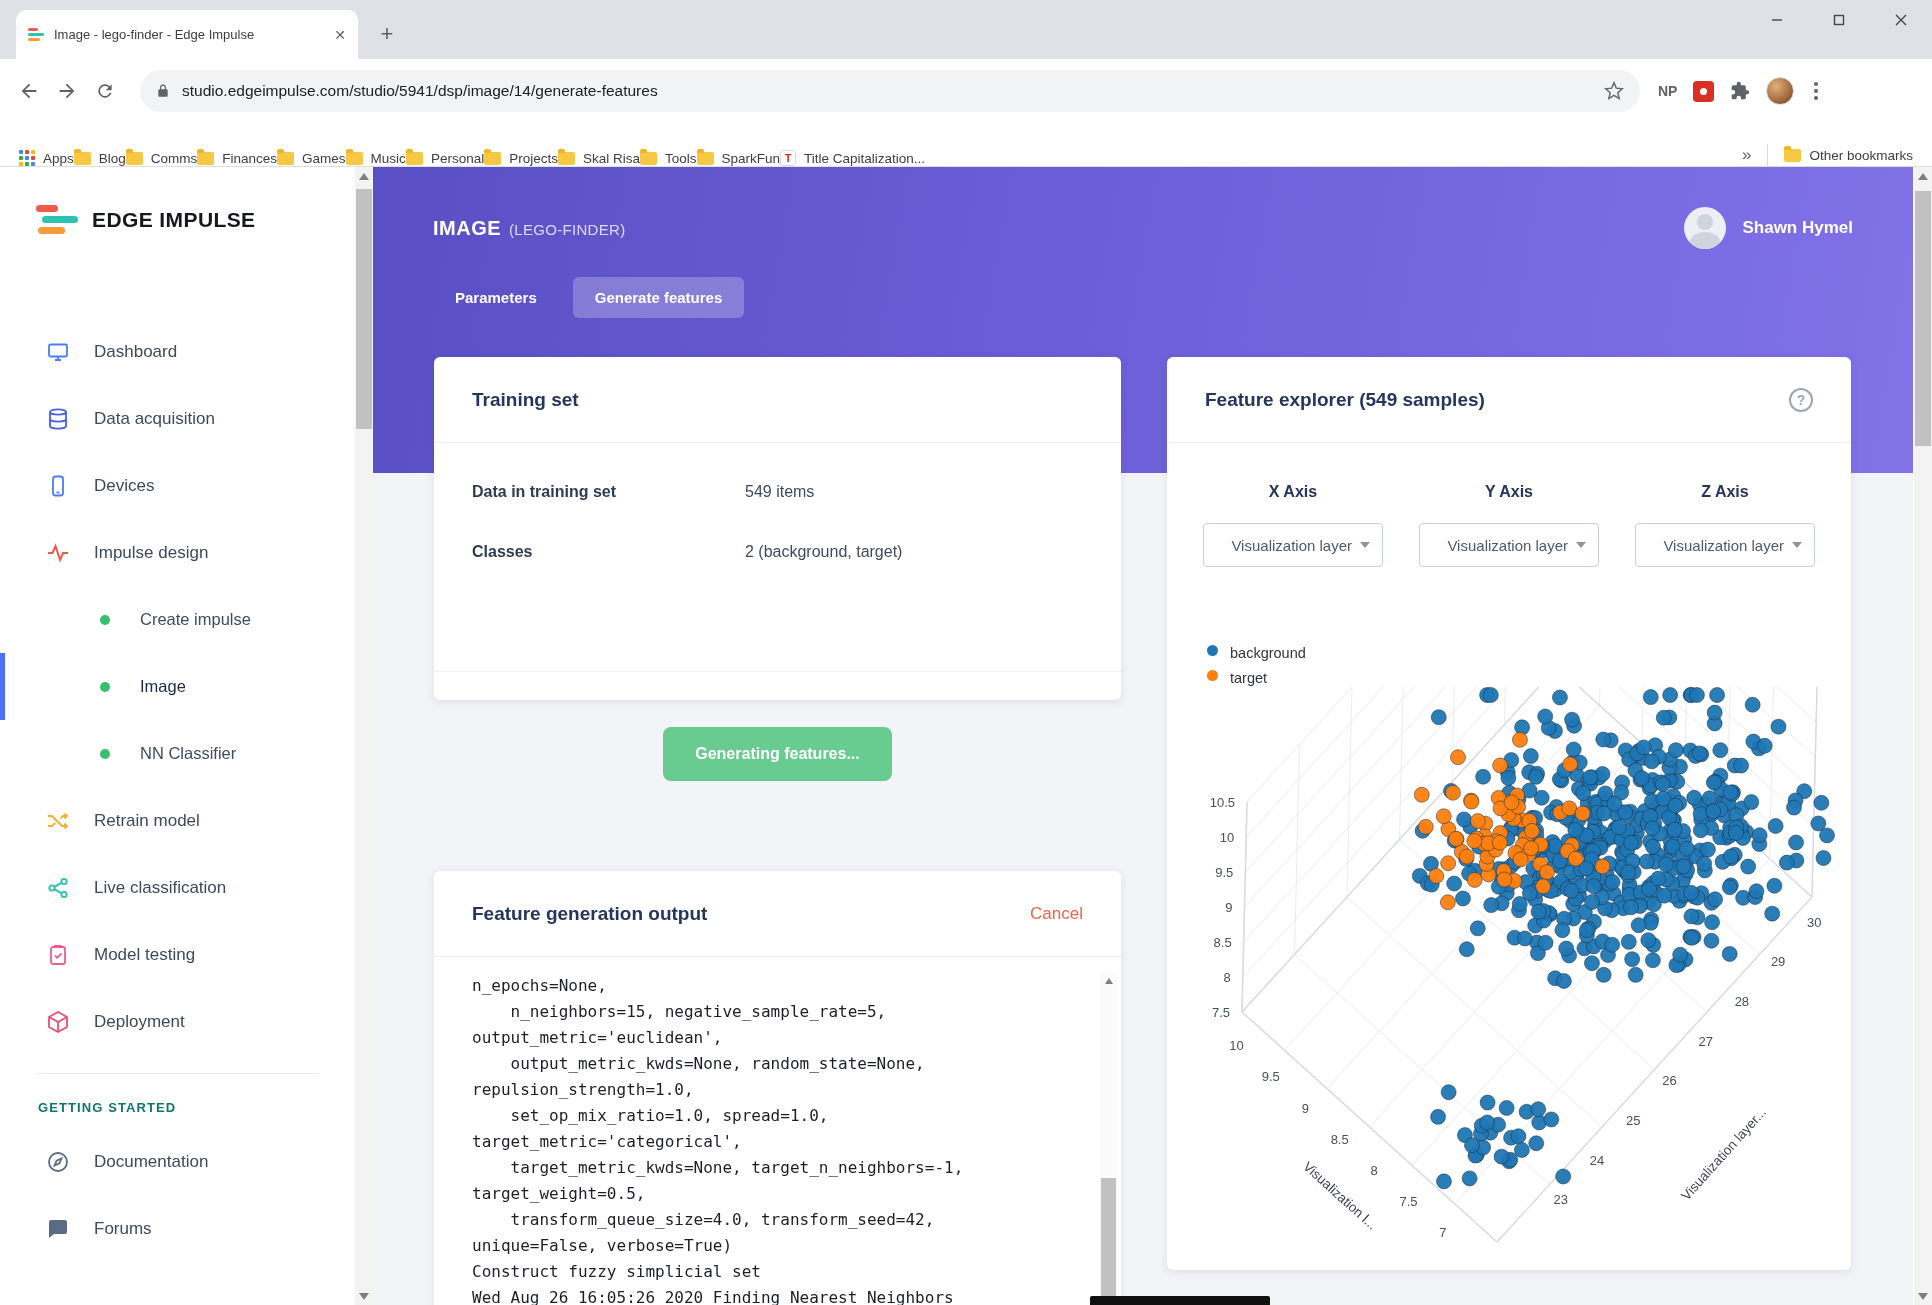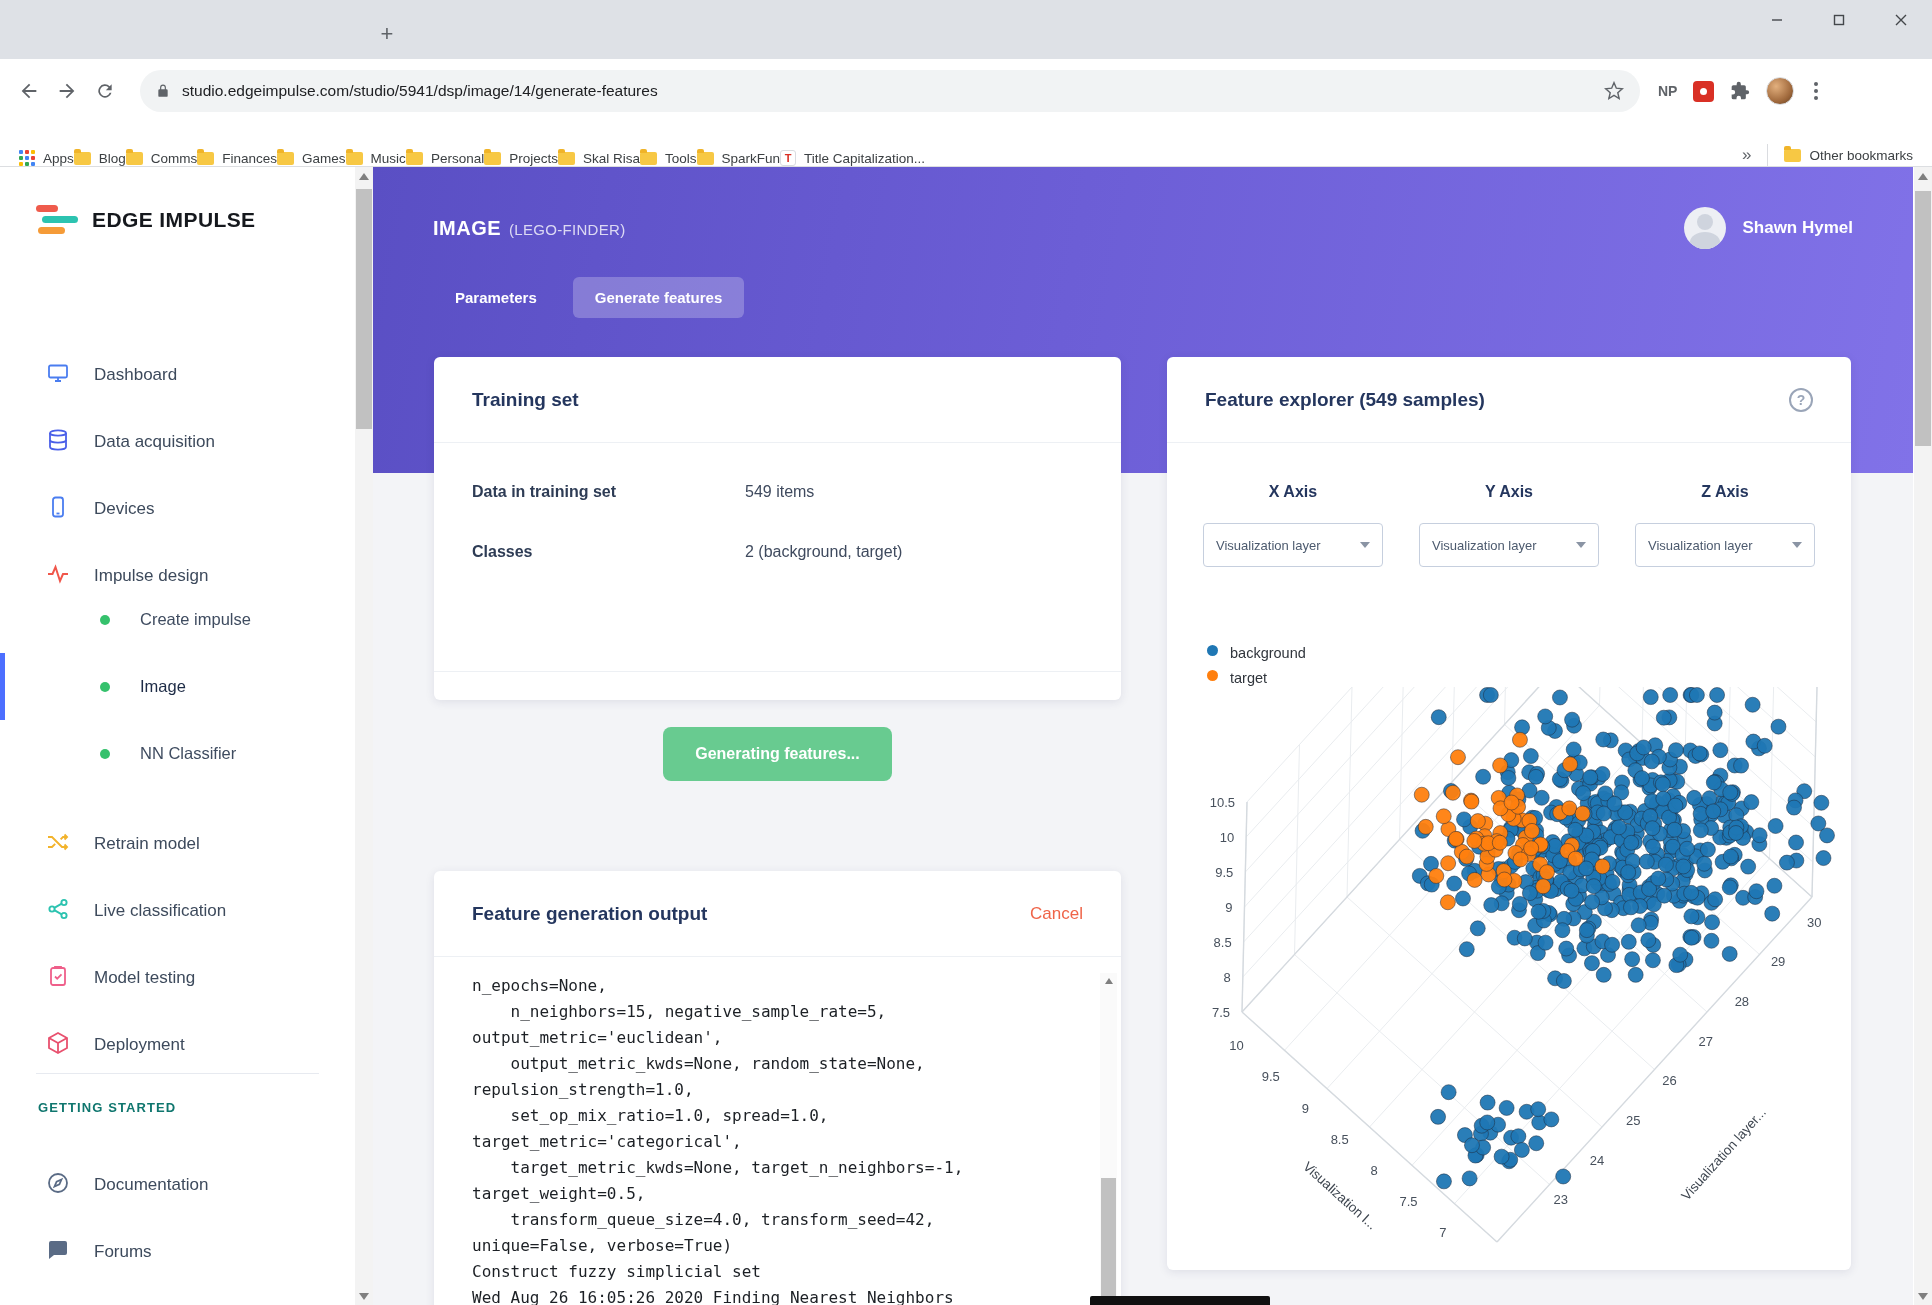--- a/index.html
+++ b/index.html
@@ -40,21 +40,21 @@
   .chev2{font-size:17px;color:#5f6368;cursor:pointer}
 
   
   .app{position:absolute;left:0;top:167px;width:1932px;height:1138px}
   .sidebar{position:absolute;left:0;top:4px;width:355px;height:1138px;background:#fff;overflow:hidden}
   .brand{display:flex;align-items:center;gap:14px;padding:34px 0 0 36px}
   .brand-name{font-size:21px;font-weight:800;color:#15181d;letter-spacing:.4px}
   .logo{display:flex;flex-direction:column;gap:4px;width:42px;flex:none}
   .logo i{display:block;height:7px;border-radius:3.5px}
   .sbnav{margin-top:84px}
-  .sb-item{height:67px;display:flex;align-items:flex-end;padding-left:46px;gap:24px;font-size:17px;color:#3d4a5c;cursor:pointer}
+  .sb-item{height:67px;display:flex;align-items:center;padding-left:46px;gap:24px;font-size:17px;color:#3d4a5c;cursor:pointer}
   .sb-item .ic{width:24px;height:24px;flex:none;display:flex;align-items:center;justify-content:center}
   .sb-sub{height:67px;display:flex;align-items:center;padding-left:100px;gap:30px;font-size:16.5px;color:#3f4c60;cursor:pointer}
   .sb-sub.active{border-left:5px solid #4c6fff;padding-left:95px;color:#1d2b46}
   .dot{width:10px;height:10px;border-radius:50%;background:#35c16c;flex:none}
   .sb-hr{border:none;border-top:1px solid #e7eaf0;margin:18px 36px 0 36px}
   .sb-section{margin-top:26px;padding-left:38px;font-size:13px;font-weight:700;letter-spacing:1.1px;color:#0f766e}
   .sbnav2{margin-top:13px}
 
   
   .vscroll{position:absolute;top:0;width:18px;height:1138px;background:#f3f3f3}
@@ -97,38 +97,47 @@
   .cscroll .arrow{position:absolute;left:0;width:17px;height:16px;display:flex;align-items:center;justify-content:center}
   .cscroll .thumb{left:1px;width:15px}
 
   
   .card-explorer{left:794px;top:190px;width:684px;height:913px}
   .help{width:24px;height:24px;border-radius:50%;border:2px solid #9aa5b8;color:#9aa5b8;font-size:14px;font-weight:700;display:flex;align-items:center;justify-content:center;cursor:pointer}
   .axis-row{position:absolute;left:36px;right:36px;top:126px;display:flex;gap:36px}
   .axis-col{flex:1;text-align:center}
   .axis-label{font-size:16px;font-weight:700;color:#24365e}
   .selectbox{margin-top:22px;height:44px;border:1px solid #c6cfde;border-radius:4px;display:flex;align-items:center;justify-content:space-between;padding:0 12px;cursor:pointer;background:#fff}
-  .select-val{font-size:13px;color:#4c5a6e;white-space:nowrap;overflow:hidden;text-align:left;flex:1}
+  .select-val{font-size:15px;color:#4c5a6e;white-space:nowrap;overflow:hidden;text-align:right;flex:1}
   .selchev{width:0;height:0;border-left:5px solid transparent;border-right:5px solid transparent;border-top:6px solid #8a94a4;margin-left:8px;flex:none}
   .legend{position:absolute;left:40px;top:288px}
   .leg-row{display:flex;align-items:flex-start;gap:12px;margin-bottom:9px}
   .leg-dot{width:11px;height:11px;border-radius:50%}
   .leg-name{font-size:14.5px;color:#30353c}
   .plotwrap{position:absolute;left:0;top:330px;width:684px;height:580px}
   svg text.tick{font-family:"Liberation Sans",sans-serif;font-size:13px;fill:#47505c}
   svg text.atitle{font-family:"Liberation Sans",sans-serif;font-size:13.5px;fill:#3e4650}
 
   .artifact{position:absolute;left:1090px;top:1129px;width:180px;height:9px;background:#101010;border-radius:2px 2px 0 0}
 </style>
 </head>
 <body>
 
 <div class="page">
 
   <div class="tabstrip">
+    <div class="btab">
+      <span class="favicon">
+        <i style="background:#ef5b4c;width:10px"></i>
+          <i style="background:#2cc3b0;width:16px"></i>
+          <i style="background:#f59b38;width:12px"></i>
+      </span>
+      <span class="btab-title">Image - lego-finder - Edge Impulse</span>
+      <span class="btab-close">✕</span>
+    </div>
     <div class="newtab">+</div>
     <div class="winctl">
       <div class="winbtn">
         <svg width="12" height="12" viewBox="0 0 12 12">
             <line x1="1" y1="6" x2="11" y2="6" stroke="#44474b" stroke-width="1.4"></line>
           </svg>
       </div>
       <div class="winbtn">
         <svg width="12" height="12" viewBox="0 0 12 12">
             <rect x="1.5" y="1.5" width="9" height="9" fill="none" stroke="#44474b" stroke-width="1.4"></rect>

